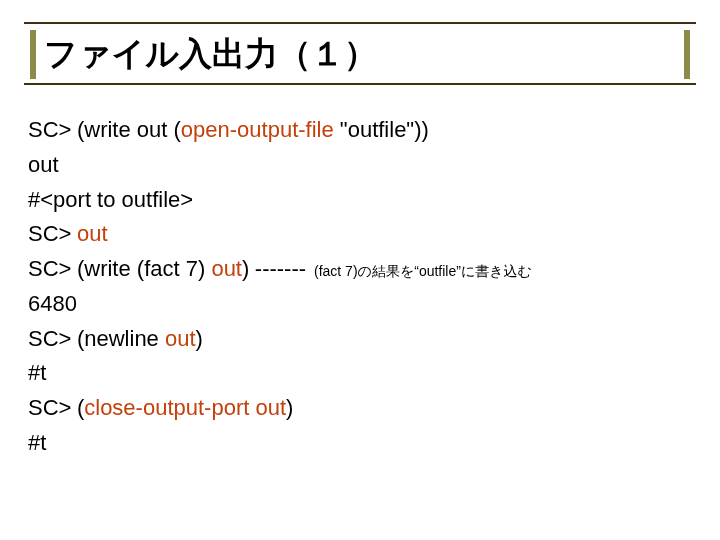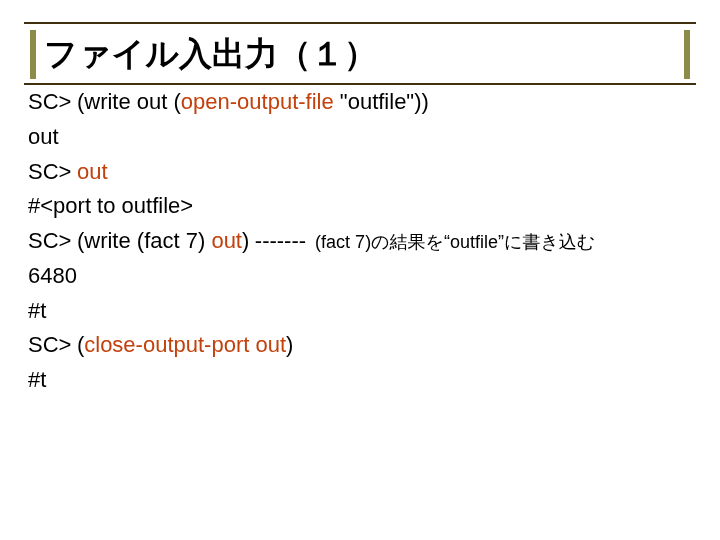--- a/index.html
+++ b/index.html
@@ -1,38 +1,39 @@
 <!DOCTYPE html>
 <html><head>
 <meta charset="utf-8">
 <style>
 html,body{margin:0;padding:0;width:720px;height:540px;background:#fff;font-family:"MS PGothic","Hiragino Kaku Gothic Pro",Meiryo,sans-serif}
 .slide{position:relative;width:720px;height:540px;box-sizing:border-box;padding:22px 24px}
-.title-wrap{border-top:2px solid #403010;border-bottom:2px solid #403010;padding:6px 6px 4px 6px;}
+.title-wrap{border-top:2px solid #403010;border-bottom:2px solid #403010;padding:6px 6px 4px 6px;margin-bottom:28px}
 .title-inner{border-left:6px solid #8B8B4A;border-right:6px solid #8B8B4A;padding:2px 8px}
 .title{font-size:33px;font-weight:bold;color:#000}
 .body{font-size:22px;line-height:1.58;color:#000;font-family:"Times New Roman",serif;padding-left:4px}
 .prompt{font-family:Liberation Sans, sans-serif}
 .kw{font-family:Arial,Helvetica,sans-serif}
 .red{color:#c2410c}
 .line{white-space:nowrap}
-.annot{font-family:Arial,Helvetica,sans-serif;font-size:18px;color:#000;margin-left:4px}
+.annot{font-family:Arial,Helvetica,sans-serif;font-size:14px;color:#000;margin-left:4px}
 </style>
 </head>
 <body>
 <div class="slide">
   <div class="title-wrap">
     <div class="title-inner">
       <div class="title">ファイル入出力（１）</div>
     </div>
   </div>
   <div class="body">
     <div class="line"><span class="prompt">SC&gt;</span> <span class="kw"><span>(write out (</span><span class="red">open-output-file</span><span> "outfile"))</span></span></div>
     <div class="line"><span class="prompt">out</span></div>
+    <div class="line"><span class="prompt">#&lt;port to outfile&gt;</span></div>
     <div class="line"><span class="prompt">SC&gt;</span> <span class="kw"><span class="red">out</span></span></div>
-    <div class="line"><span class="prompt">#&lt;port to outfile&gt;</span></div>
     <div class="line"><span class="prompt">SC&gt;</span> <span class="kw"><span>(write (fact 7) </span><span class="red">out</span><span>)</span></span> <span class="prompt">-------</span><span class="annot"> (fact 7)の結果を“outfile”に書き込む</span></div>
     <div class="line"><span class="prompt">6480</span></div>
+    <div class="line"><span class="prompt">SC&gt;</span> <span class="kw"><span>(newline </span><span class="red">out</span><span>)</span></span></div>
     <div class="line"><span class="prompt">#t</span></div>
     <div class="line"><span class="prompt">SC&gt;</span> <span class="kw"><span>(</span><span class="red">close-output-port out</span><span>)</span></span></div>
     <div class="line"><span class="prompt">#t</span></div>
   </div>
 </div>
 
 </body></html>

